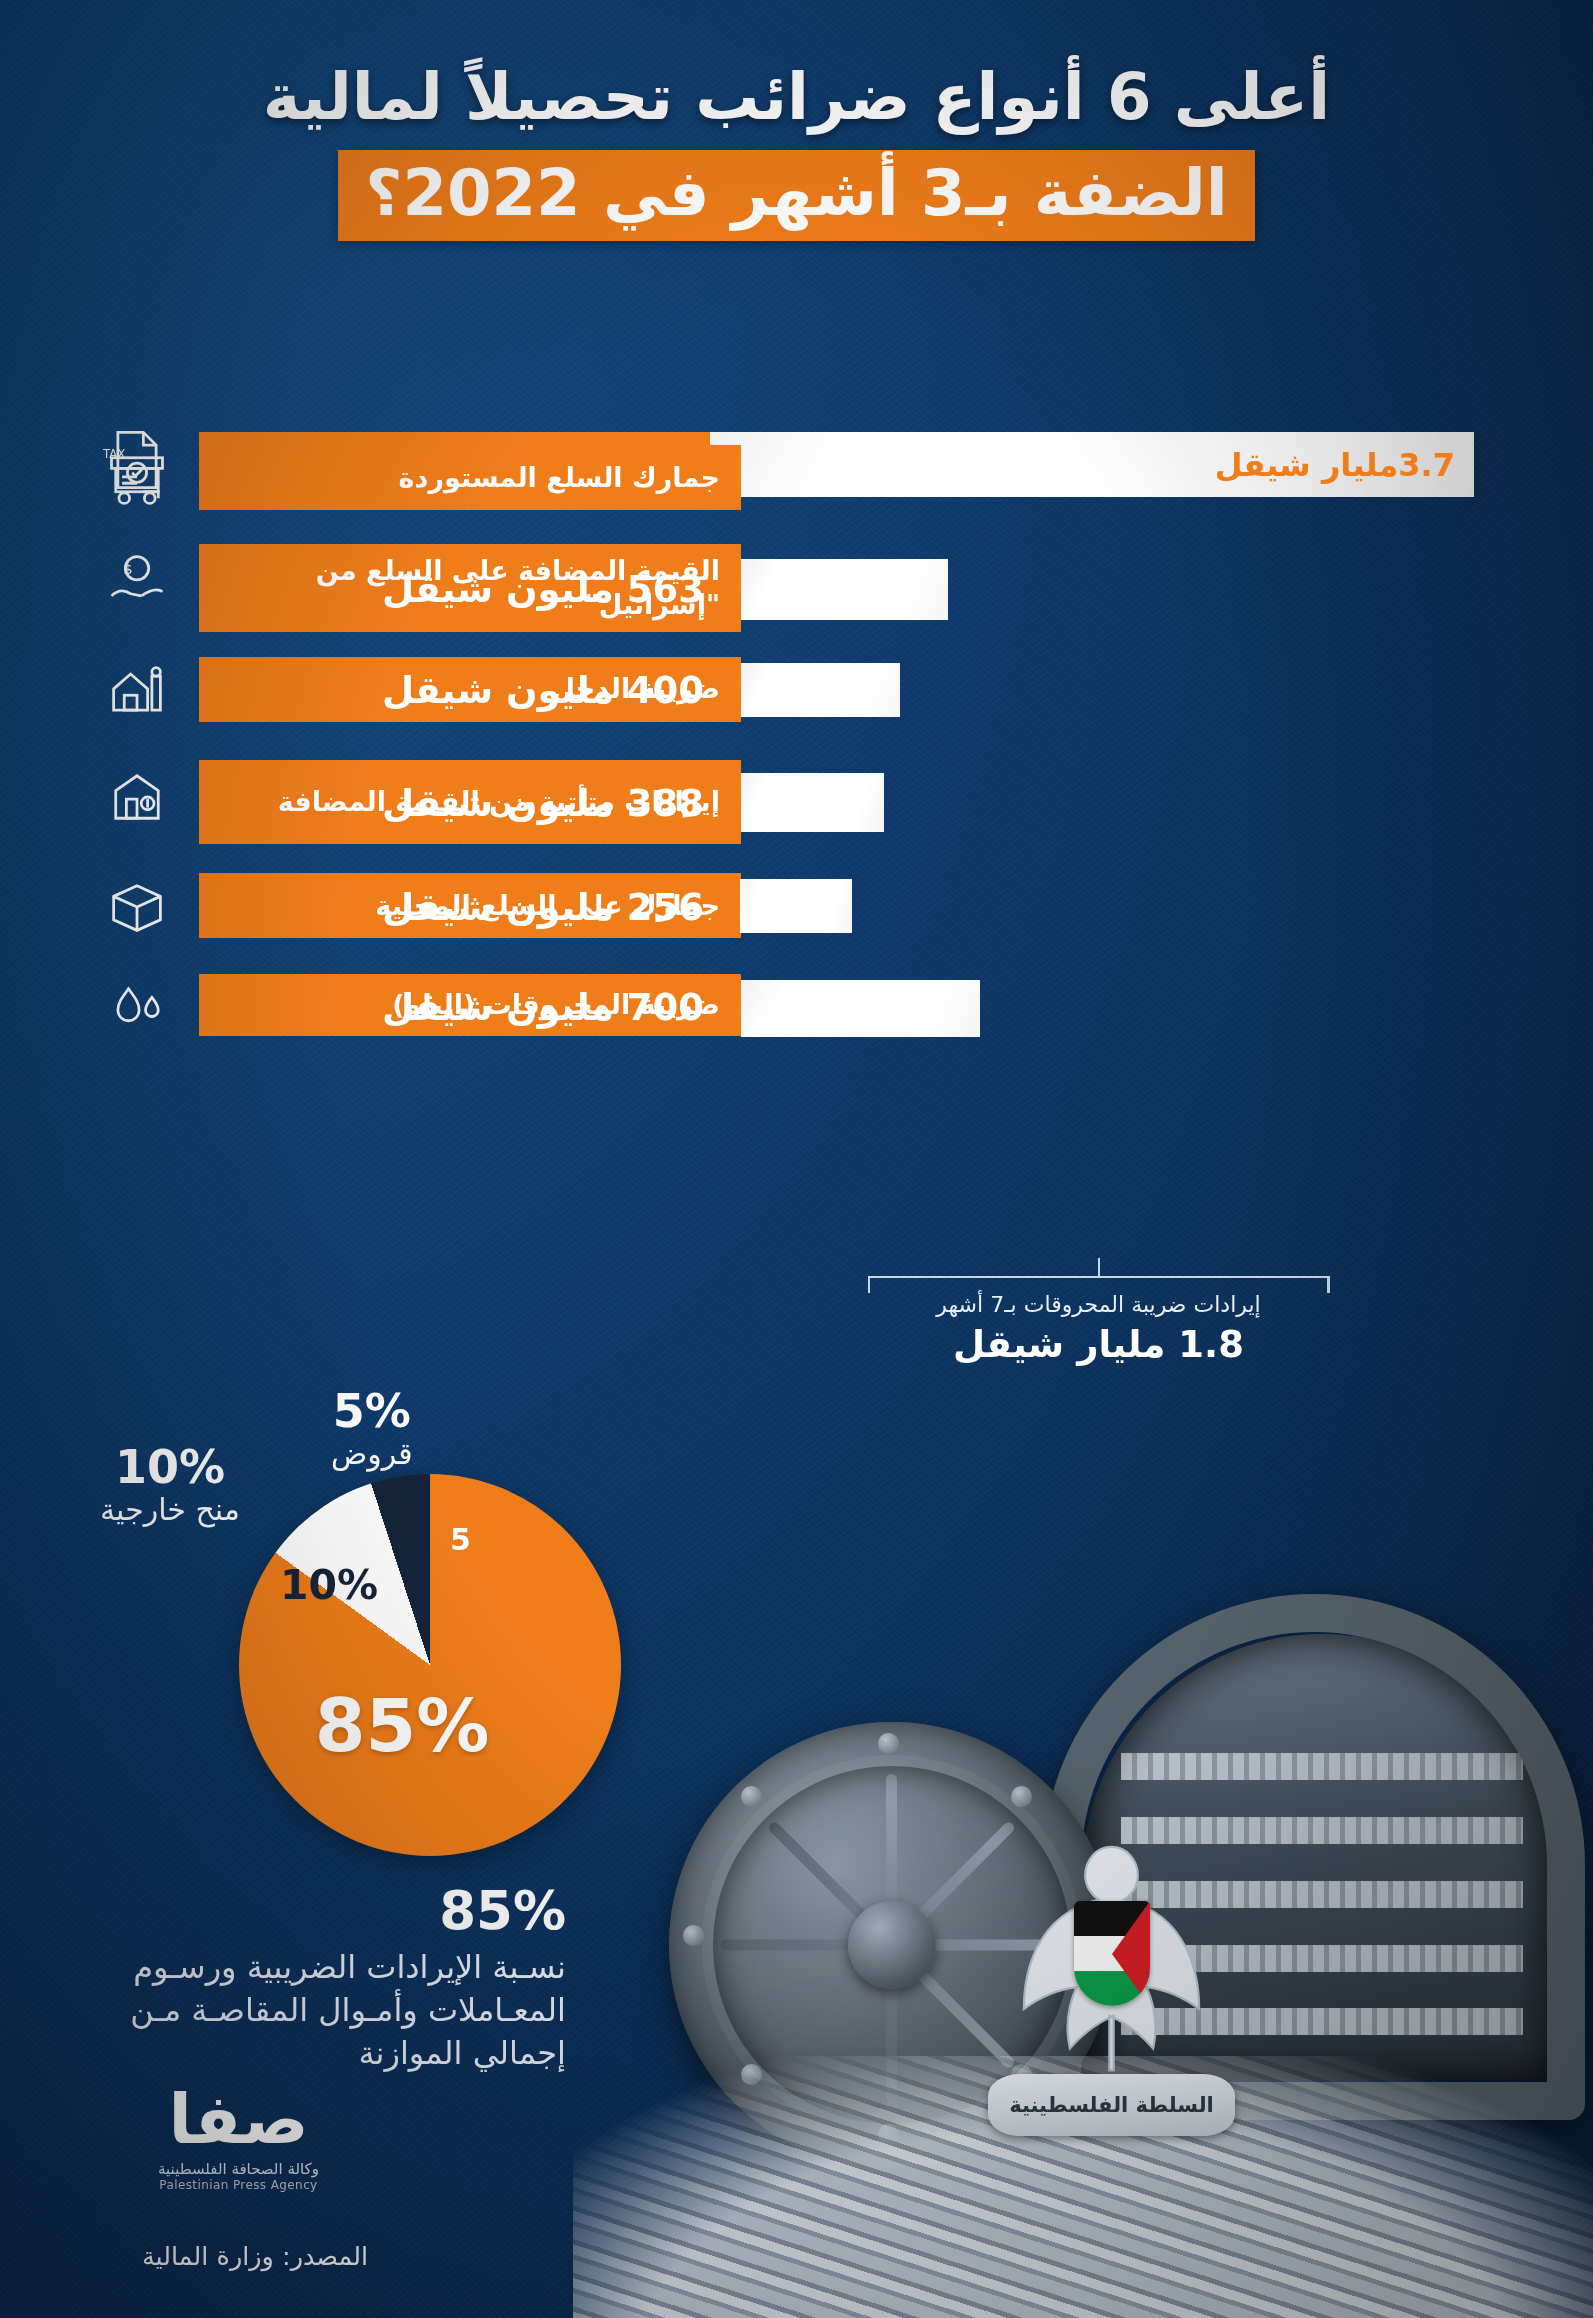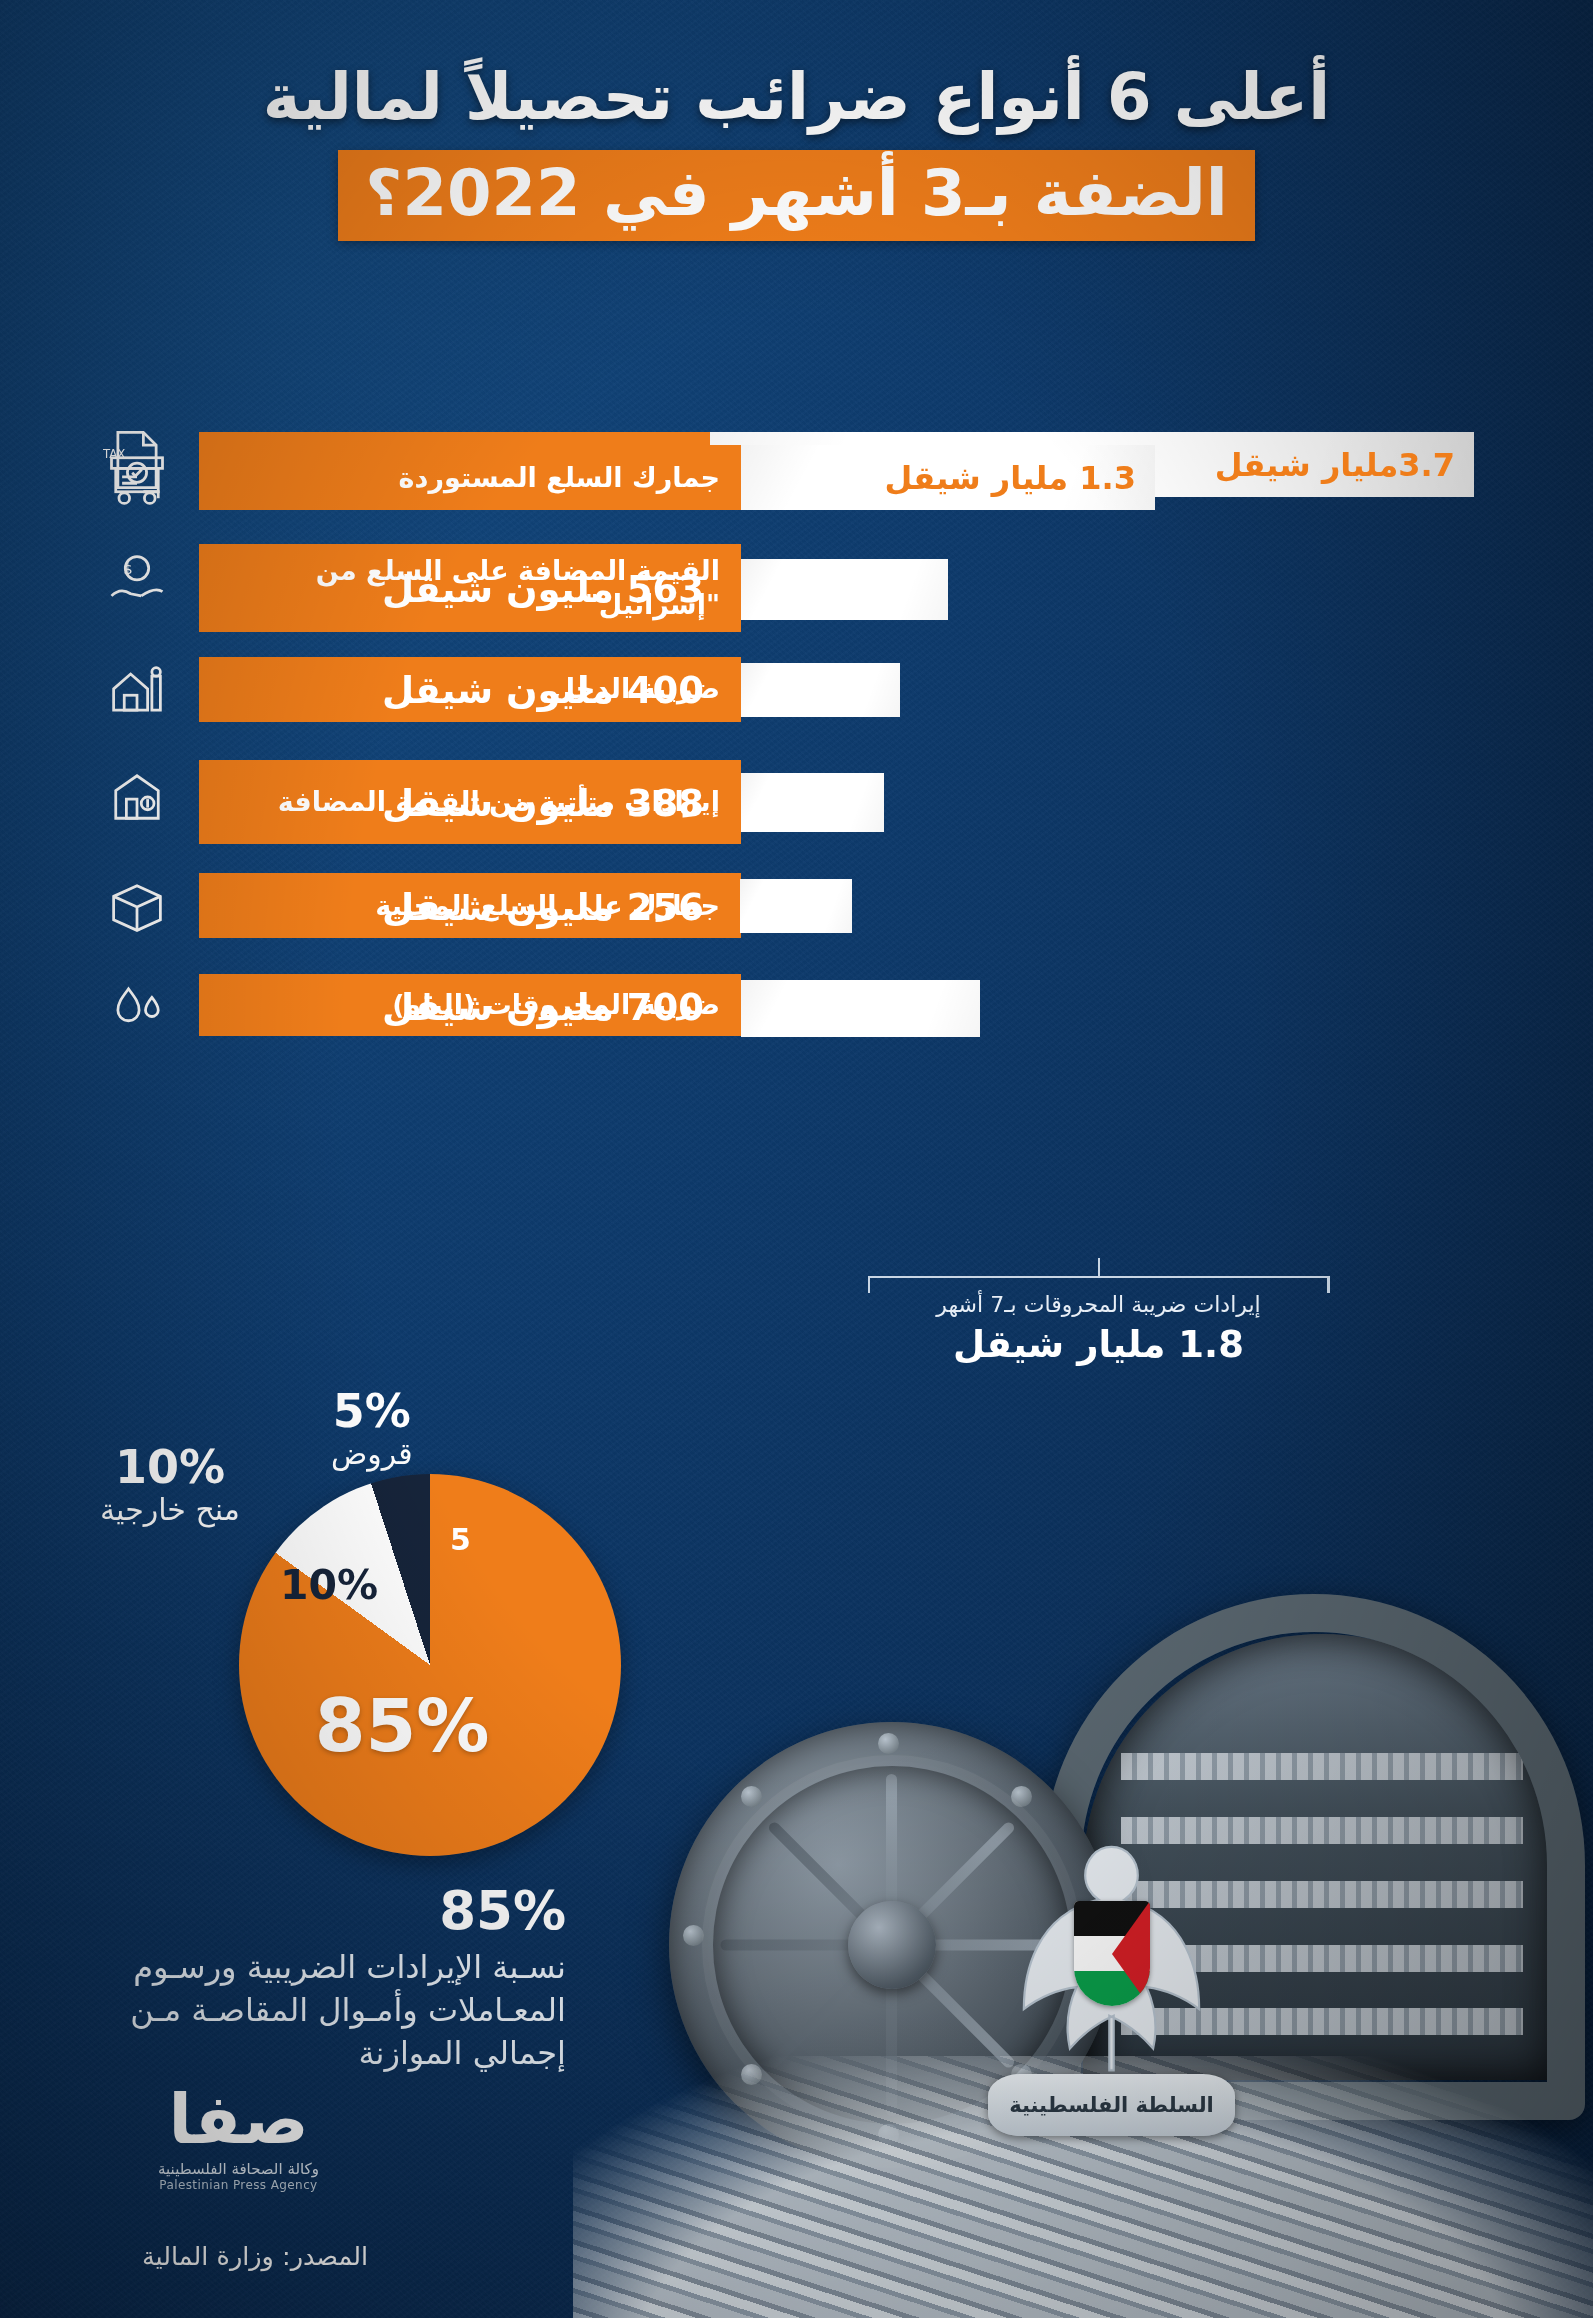--- a/index.html
+++ b/index.html
@@ -305,24 +305,20 @@
           <rect x="12" y="22" width="40" height="22"></rect>
         <path d="M18 30h14M18 36h14"></path>
           <circle cx="20" cy="50" r="5"></circle>
           <circle cx="44" cy="50" r="5"></circle>
         <path d="M38 44h14v6"></path>
       </svg>
     </div>
     <div class="label-bar" style="position:absolute;right:852px;top:4.8px;width:542px;height:65px;">
       <span>جمارك السلع المستوردة</span>
     </div>
-    <div class="white-bar" style="position:absolute;right:438px;top:4.8px;width:414px;height:65px;">
-      <div class="paper"></div>
-      <div class="val-orange">1.3 مليار شيقل</div>
-    </div>
   </div>
 
   <div class="row" style="height:100px;">
     <div style="position:absolute;right:1402px;top:9.6px;" class="icon-cell">
       <svg width="68" height="68" viewBox="0 0 64 64" fill="none" stroke="#ffffff" stroke-width="2.6">
         <circle cx="32" cy="20" r="11"></circle>
           <text x="28" y="25" font-size="14" fill="#ffffff" stroke="none" font-family="DejaVu Sans">$</text>
         <path d="M8 46c6-6 12-6 18-2l10 2"></path>
           <path d="M36 46c6-4 14-8 20-4"></path>
       </svg>

